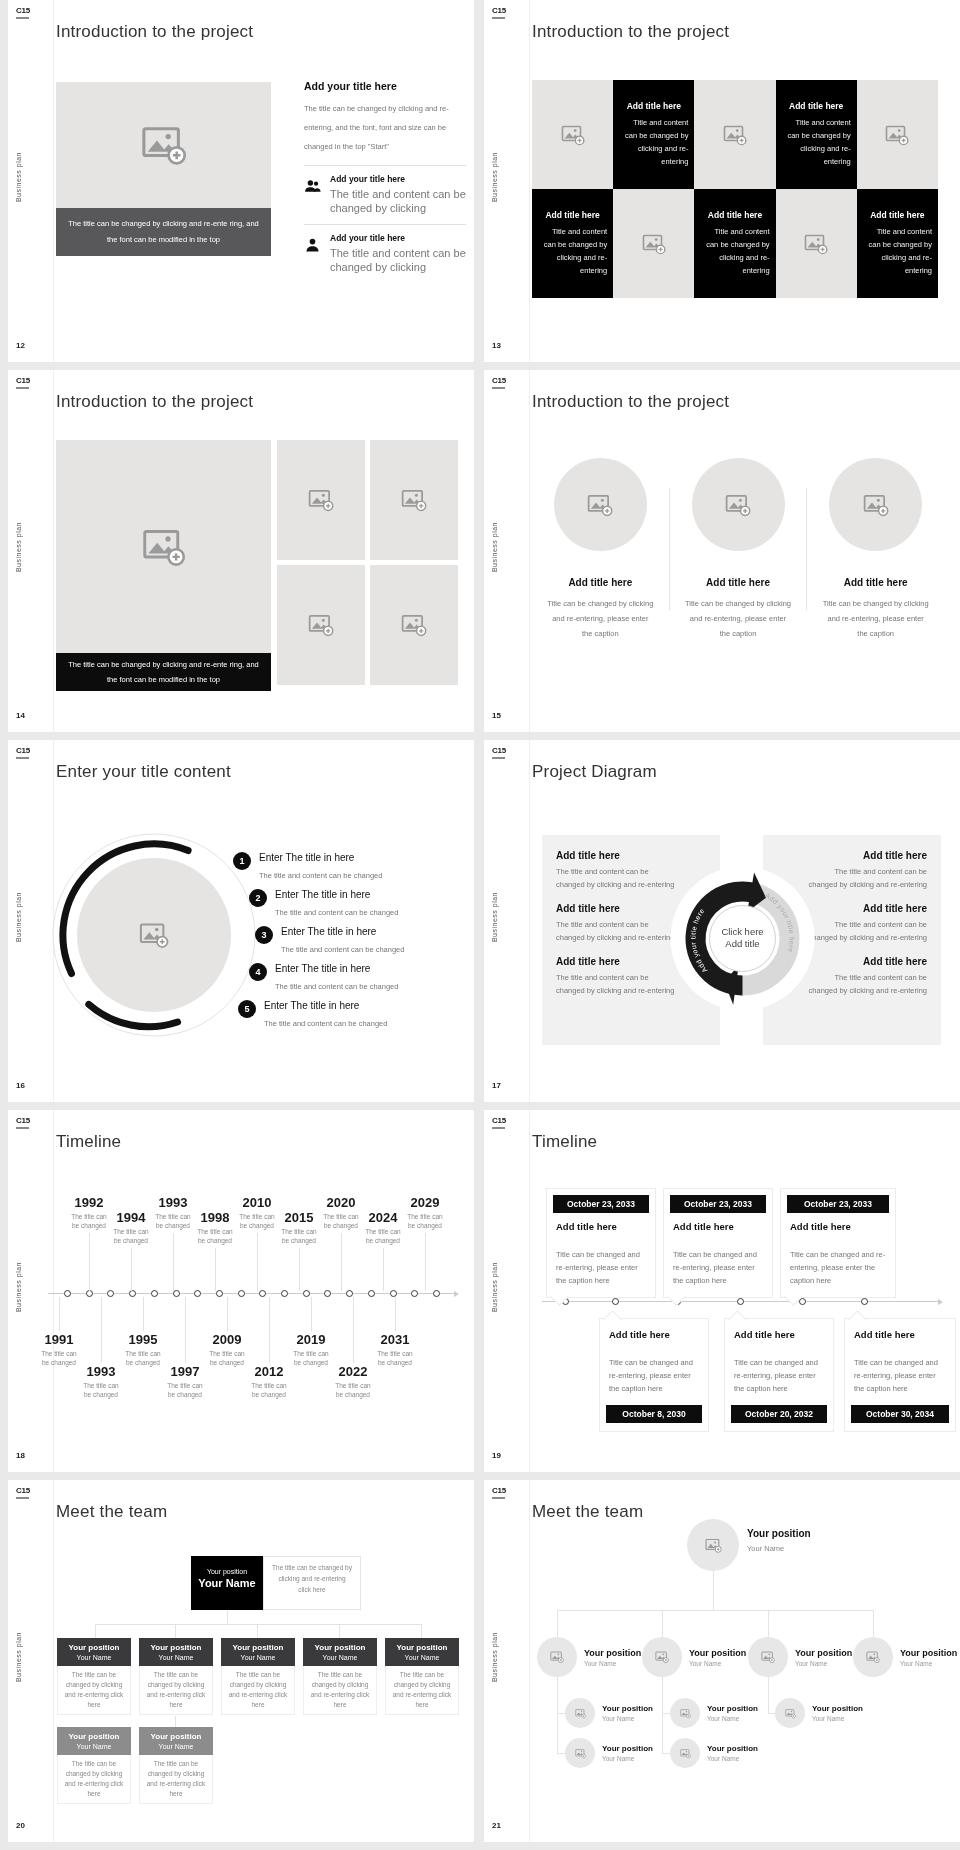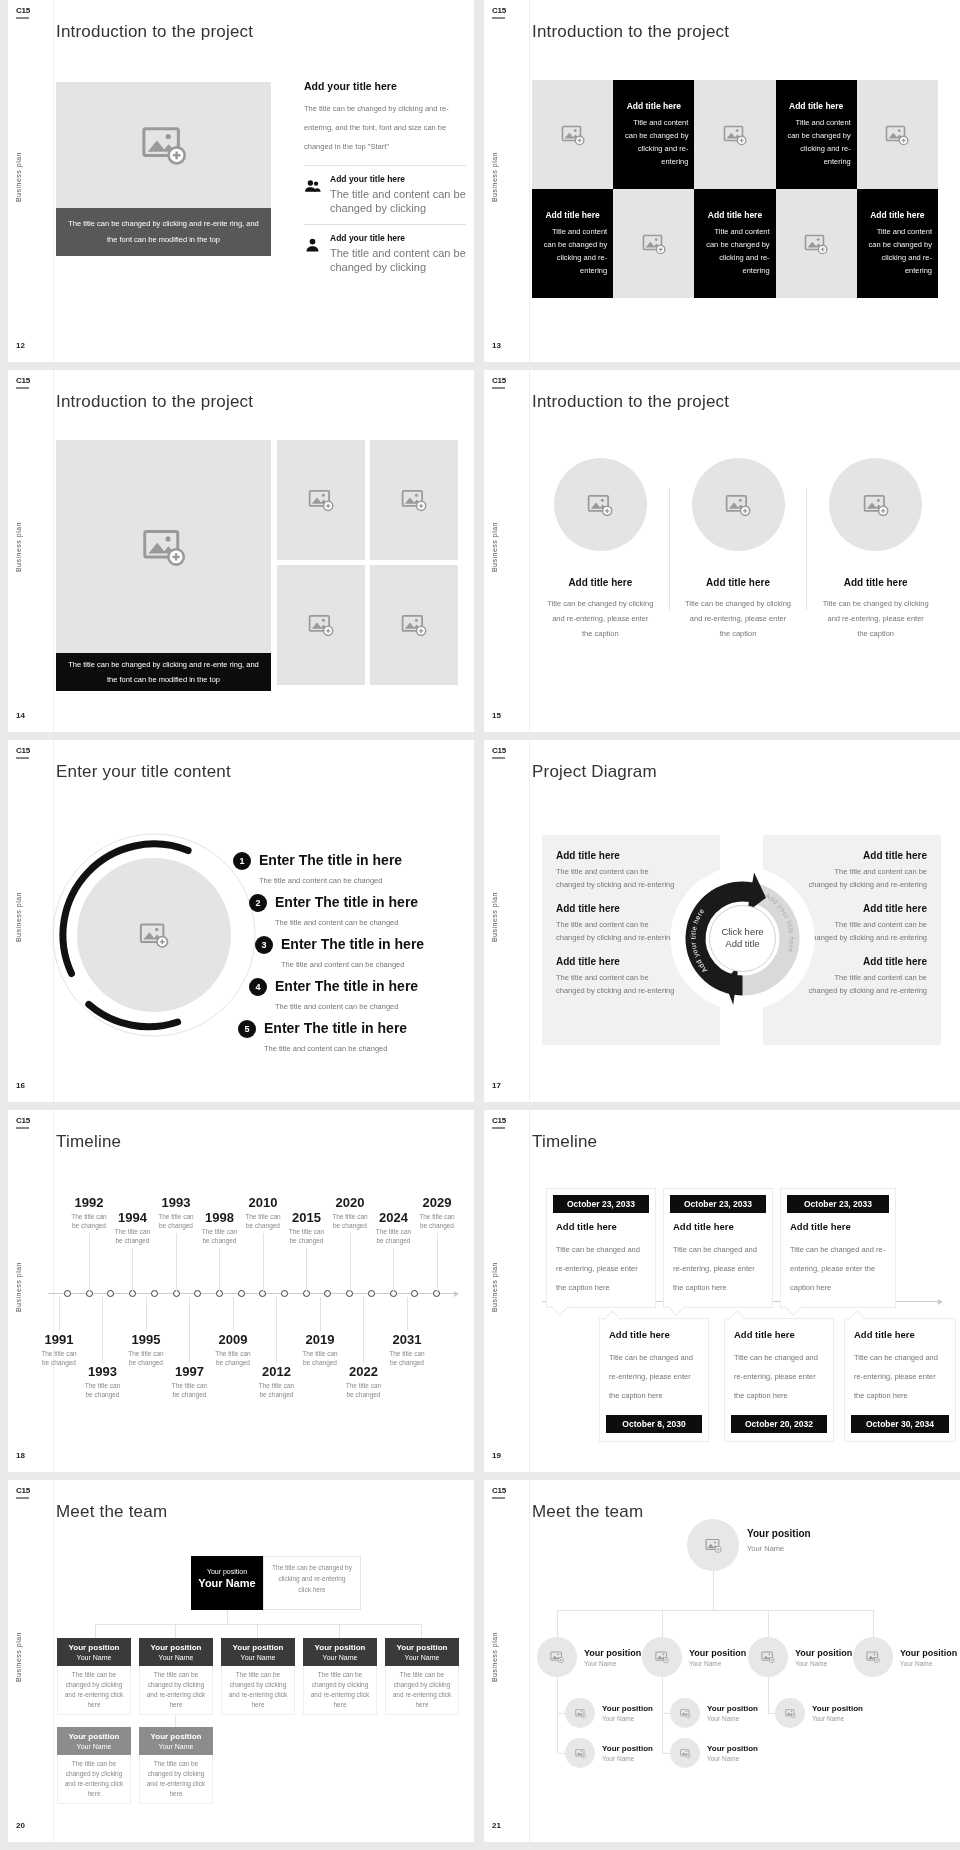--- a/index.html
+++ b/index.html
@@ -52,52 +52,52 @@
   
   .s16-svg{position:absolute;left:21px;top:70px}
   .s16-list{position:absolute;left:225px;top:112px;width:232px}
   .s16-it{display:flex;align-items:flex-start;margin-bottom:9px}
   .s16-it:nth-of-type(2){margin-left:16px}
   .s16-it:nth-of-type(3){margin-left:22px}
   .s16-it:nth-of-type(4){margin-left:16px}
   .s16-it:nth-of-type(5){margin-left:5px}
   .s16-n{width:18px;height:18px;border-radius:50%;background:#0d0d0d;color:#fff;font-size:9px;font-weight:bold;display:flex;align-items:center;justify-content:center;flex:none}
   .s16-tx{margin-left:8px}
-  .s16-t{font-size:14px;font-weight:bold;color:#111}
+  .s16-t{font-size:10px;font-weight:normal;color:#111}
   .s16-b{font-size:7.5px;color:#777;margin-top:8px}
   
   .s17-pan{position:absolute;top:95px;width:178px;height:210px;background:#f1f1f1;box-sizing:border-box;padding:15px 14px}
   .s17-l{left:58px}.s17-r{left:279px;text-align:right}
   .s17-blk{margin-bottom:12px}
   .s17-t{font-size:10px;font-weight:bold;color:#111;margin-bottom:4px}
   .s17-b{font-size:7.5px;color:#777;line-height:13px;max-width:120px}
   .s17-r .s17-b{margin-left:auto}
   .s17-svg{position:absolute;left:186px;top:126px}
   
   .tl-line{position:absolute;height:1px;background:#ccc}
   .tl-arrow{position:absolute;width:0;height:0;border-left:5px solid #ccc;border-top:3px solid transparent;border-bottom:3px solid transparent}
   .dots{position:absolute;display:flex;justify-content:space-between}
   .dots span{width:7px;height:7px;border:1.3px solid #3a3a3a;border-radius:50%;background:#fff;box-sizing:border-box}
   
-  .s18-row{position:absolute;display:flex;justify-content:space-between;width:390px}
+  .s18-row{position:absolute;display:flex;width:390px}
   .s18-top{left:60px;top:86px}
   .s18-bot{left:30px;top:187px}
   .yg{width:42px;text-align:center}
   .yg .yr{font-size:13px;font-weight:bold;color:#1a1a1a;line-height:14px}
   .yg .yc{font-size:6.5px;color:#888;line-height:9px;margin-top:2px}
   .s18-top .yg:nth-of-type(even){margin-top:15px}
   .s18-top .yg::after{content:'';display:block;width:1px;background:#e2e2e2;margin:3px auto 0;height:58px}
   .s18-top .yg:nth-of-type(even)::after{height:43px}
   .s18-bot .yg::before{content:'';display:block;width:1px;background:#e2e2e2;margin:0 auto 2px;height:34px}
   .s18-bot .yg:nth-of-type(even)::before{height:66px}
   
   .flag{position:absolute;width:110px;background:#fff;border:1px solid #ececec;box-sizing:border-box}
   .flag .fd{background:#0d0d0d;color:#fff;font-size:8.5px;font-weight:bold;text-align:center;padding:4px 0;margin:6px 6px 0}
   .flag .ft{font-size:9.5px;font-weight:bold;color:#111;margin:8px 9px 4px}
-  .flag .fb{font-size:7.5px;color:#777;line-height:19px;margin:8px 9px 10px}
+  .flag .fb{font-size:7.5px;color:#777;line-height:13px;margin:16px 9px 10px}
   .flag.up::after{content:'';position:absolute;left:6px;bottom:-6px;width:12px;height:12px;background:#fff;border-right:1px solid #ececec;border-bottom:1px solid #ececec;transform:rotate(45deg)}
   .flag.dn .fd{margin:0 6px 8px}
   .flag.dn .ft{margin-top:10px}
   .flag.dn::before{content:'';position:absolute;left:6px;top:-6px;width:12px;height:12px;background:#fff;border-left:1px solid #ececec;border-top:1px solid #ececec;transform:rotate(45deg)}
   .s19-top .flag:nth-of-type(1){left:62px;top:78px}
   .s19-top .flag:nth-of-type(2){left:179px;top:78px}
   .s19-top .flag:nth-of-type(3){left:296px;top:78px;width:116px}
   .s19-bot .flag:nth-of-type(1){left:115px;top:208px}
   .s19-bot .flag:nth-of-type(2){left:240px;top:208px}
   .s19-bot .flag:nth-of-type(3){left:360px;top:208px;width:112px}

